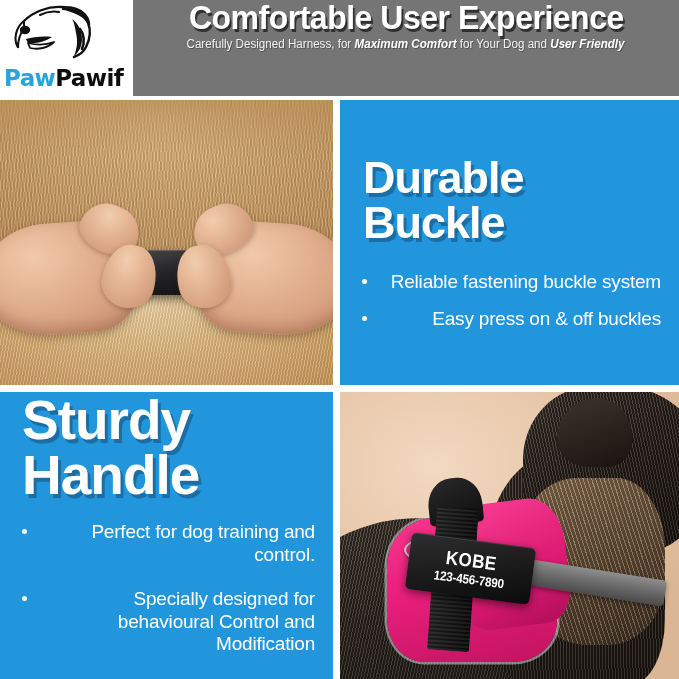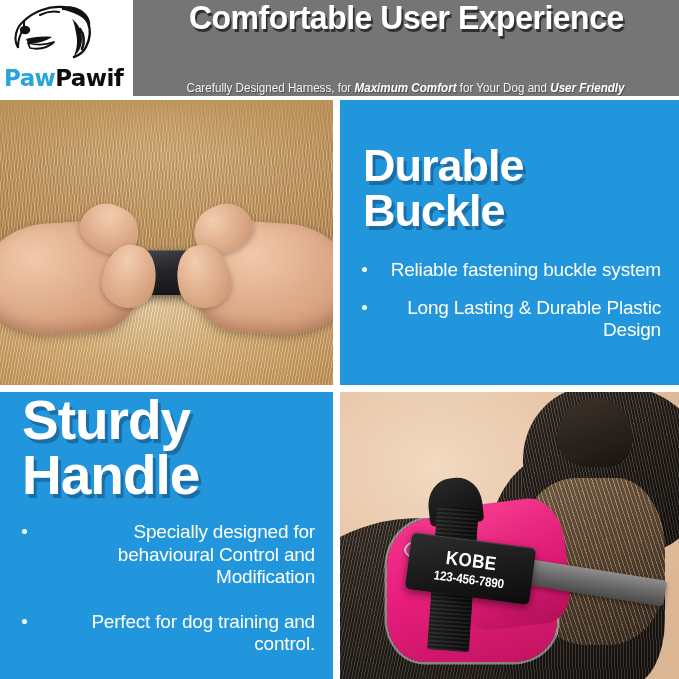--- a/index.html
+++ b/index.html
@@ -23,21 +23,21 @@
     font-size:23px;font-weight:bold;letter-spacing:-0.6px;
     font-family:"DejaVu Sans", sans-serif;line-height:1;
   }
   .logo-word .paw{color:#29A3DC;}
   .logo-word .pawify{color:#0d0d0d;}
 
   .header-band{
     position:absolute;left:133px;top:0;width:546px;height:96px;
     background:#757575;
     display:flex;flex-direction:column;
-    align-items:center;justify-content:space-between;
+    align-items:center;justify-content:flex-start;
   }
   .header-title{
     color:#ffffff;font-size:34px;font-weight:bold;line-height:1.02;
     letter-spacing:-0.5px;white-space:nowrap;
     font-family:"Liberation Sans Narrow","Liberation Sans",sans-serif;
     transform:scaleX(0.94);transform-origin:center;
     text-shadow:2px 3px 0 rgba(25,25,25,0.75);
     margin:0 0 3px 0;
   }
   .header-sub{
@@ -279,31 +279,31 @@
       <div class="finger f-r1"></div>
       <div class="finger f-r2"></div>
     </div>
   </div>
 
   <div class="panel p-tr">
     <div class="feature">
       <div class="feature-title">Durable Buckle</div>
       <ul class="bullets">
         <li><span class="dot"></span><span>Reliable fastening buckle system</span></li>
-        <li><span class="dot"></span><span>Long Lasting &amp; Durable Plastic Design</span></li>
+        <li><span class="dot"></span><span>Easy press on &amp; off buckles</span></li>
       </ul>
     </div>
   </div>
 
   <div class="panel p-bl">
     <div class="feature">
       <div class="feature-title">Sturdy Handle</div>
       <ul class="bullets">
+        <li><span class="dot"></span><span>Perfect for dog training and control.</span></li>
         <li><span class="dot"></span><span>Specially designed for behavioural Control and Modification</span></li>
-        <li><span class="dot"></span><span>Perfect for dog training and control.</span></li>
       </ul>
     </div>
   </div>
 
   <div class="panel p-br">
     <div class="photo">
       <div class="studio-bg"></div>
       <div class="dog-body"></div>
       <div class="dog-neck"></div>
       <div class="dog-head"></div>

